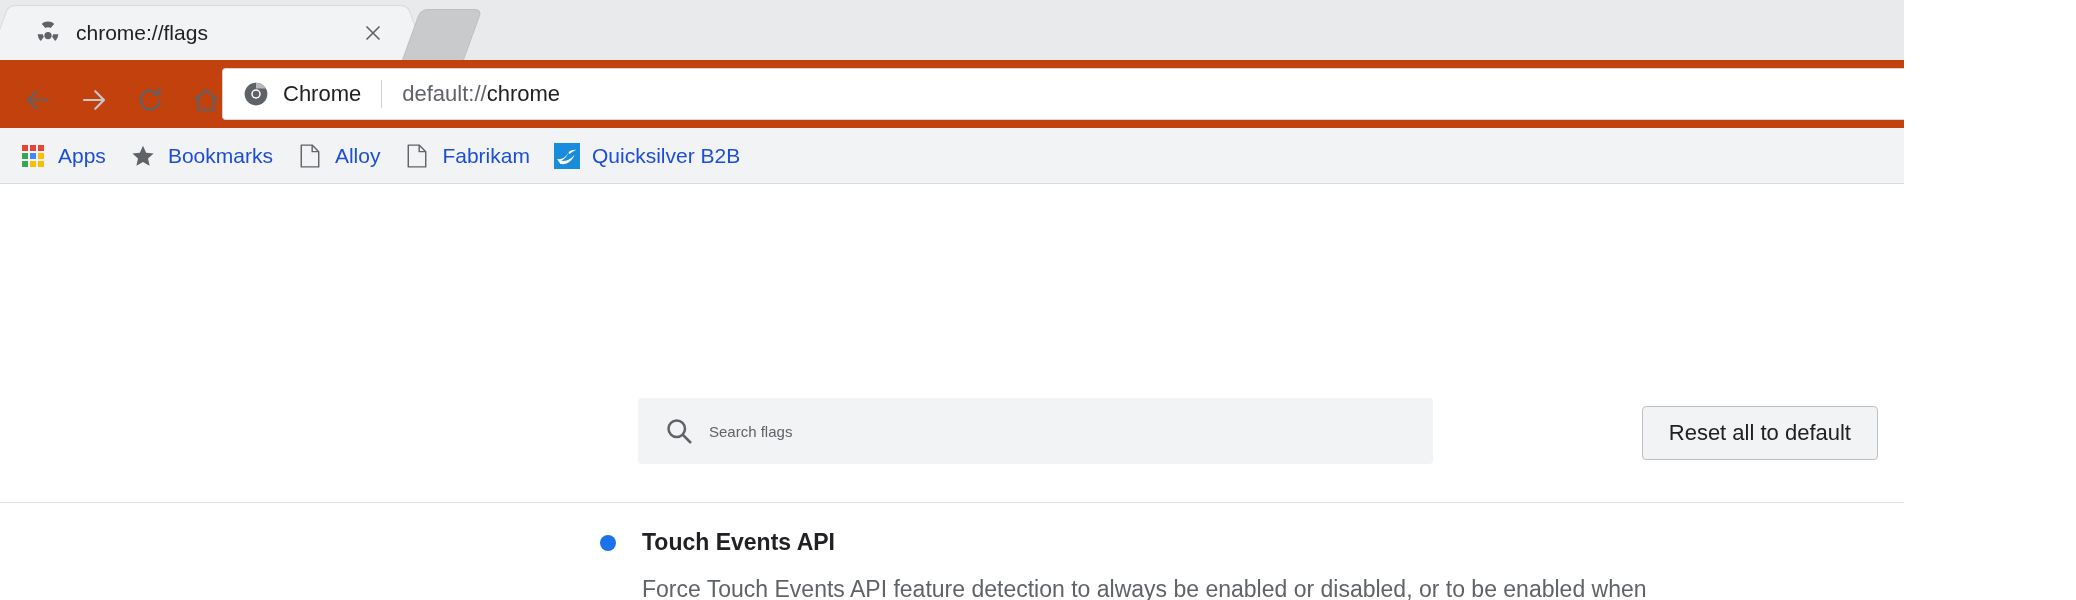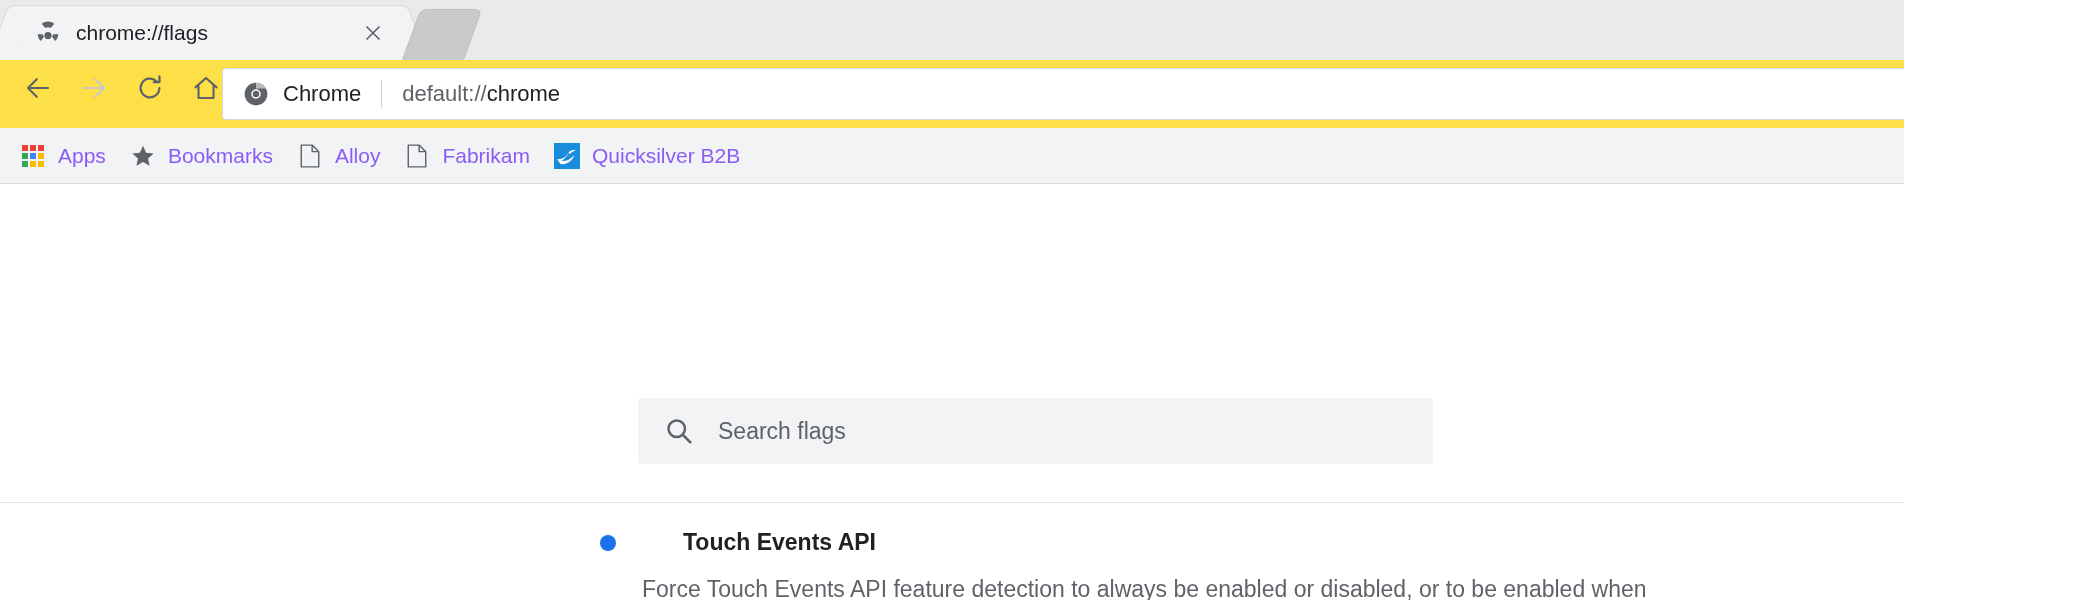--- a/index.html
+++ b/index.html
@@ -46,22 +46,22 @@
   .tab-ghost{
     position:absolute;left:412px;top:10px;width:60px;height:50px;
     background:#c8cacc;
     transform:skewX(-20deg);
     border-top-left-radius:6px;border-top-right-radius:6px;
     box-shadow:0 0 0 1px #bdbfc1;
   }
 
   
   .toolbar{
-    position:relative;height:68px;background:#fde047;
-    display:flex;align-items:flex-start;padding:0 0 0 10px;
+    position:relative;height:68px;background:#c2410c;
+    display:flex;align-items:flex-end;padding:0 0 0 10px;
     box-sizing:border-box;
   }
   .nav-btn{
     width:56px;height:56px;display:flex;align-items:center;justify-content:center;
     flex:0 0 auto;
   }
   .omnibox{
     position:absolute;left:222px;top:8px;right:0;height:52px;
     background:#ffffff;border:1px solid #d6d9dc;border-right:none;
     border-top-left-radius:4px;border-bottom-left-radius:4px;
@@ -77,34 +77,34 @@
   .bookmarks{
     position:relative;height:56px;background:#f1f3f4;
     border-bottom:1px solid #dadce0;
     display:flex;align-items:center;padding-left:10px;box-sizing:border-box;
   }
   .bm{
     display:flex;align-items:center;height:40px;padding:0 10px;margin-right:4px;
     border-radius:4px;white-space:nowrap;flex:0 0 auto;
   }
   .bm-icon{width:26px;height:26px;flex:0 0 auto;display:flex;align-items:center;justify-content:center;}
-  .bm-label{font-size:21px;color:#8b5cf6;margin-left:12px;}
+  .bm-label{font-size:21px;color:#1d4ed8;margin-left:12px;}
 
   
   .page{position:relative;background:#ffffff;height:342px;}
   .search-box{
     position:absolute;left:638px;top:214px;width:795px;height:66px;
     background:#f1f3f4;border-radius:4px;
     display:flex;align-items:center;box-sizing:border-box;
   }
   .search-icon{width:30px;height:30px;margin-left:26px;flex:0 0 auto;}
   .search-input{
     border:none;outline:none;background:transparent;
     font-family:"Liberation Sans","DejaVu Sans",sans-serif;
-    font-size:23px;color:#5f6368;margin-left:22px;flex:1 1 auto;height:100%;
+    font-size:15px;color:#5f6368;margin-left:13px;flex:1 1 auto;height:100%;
   }
   .search-input::placeholder{color:#5f6368;opacity:1;}
   .reset-btn{
     position:absolute;right:26px;top:222px;
     height:54px;padding:0 26px;
     background:#f1f3f4;border:1px solid #bdc1c6;border-radius:4px;
     font-family:"Liberation Sans","DejaVu Sans",sans-serif;
     font-size:22px;color:#202124;cursor:pointer;
     display:flex;align-items:center;
   }
@@ -115,21 +115,21 @@
     position:absolute;left:0;right:0;top:345px;
     display:flex;align-items:flex-start;
   }
   .exp-left{width:600px;flex:0 0 auto;}
   .exp-body{flex:1 1 auto;max-width:1060px;position:relative;}
   .exp-title-row{display:flex;align-items:center;}
   .exp-dot{
     width:16px;height:16px;border-radius:50%;background:#1a73e8;
     flex:0 0 auto;margin-right:26px;
   }
-  .exp-title{font-size:23px;font-weight:bold;color:#202124;margin-left:41px;}
+  .exp-title{font-size:23px;font-weight:bold;color:#202124;}
   .exp-desc{
     margin-left:42px;margin-top:16px;
     font-size:23px;line-height:1.53;color:#5f6368;max-width:1070px;
   }
 </style>
 </head>
 <body>
 
 <div class="browser">
 
@@ -264,20 +264,21 @@
     <div class="search-box">
       <span class="search-icon">
         <svg width="30" height="30" viewBox="0 0 24 24">
           <circle cx="10.2" cy="10.2" r="6.6" fill="none" stroke="#5f6368" stroke-width="2"></circle>
           <path d="M15.2 15.2 L21 21" stroke="#5f6368" stroke-width="2" stroke-linecap="round"></path>
         </svg>
       </span>
       <input class="search-input" type="text" placeholder="Search flags" style="">
     </div>
 
+    <button class="reset-btn">Reset all to default</button>
 
     <div class="divider"></div>
 
     <div class="experiment">
       <div class="exp-left"></div>
       <div class="exp-body">
         <div class="exp-title-row">
           <span class="exp-dot"></span>
           <span class="exp-title">Touch Events API</span>
         </div>

